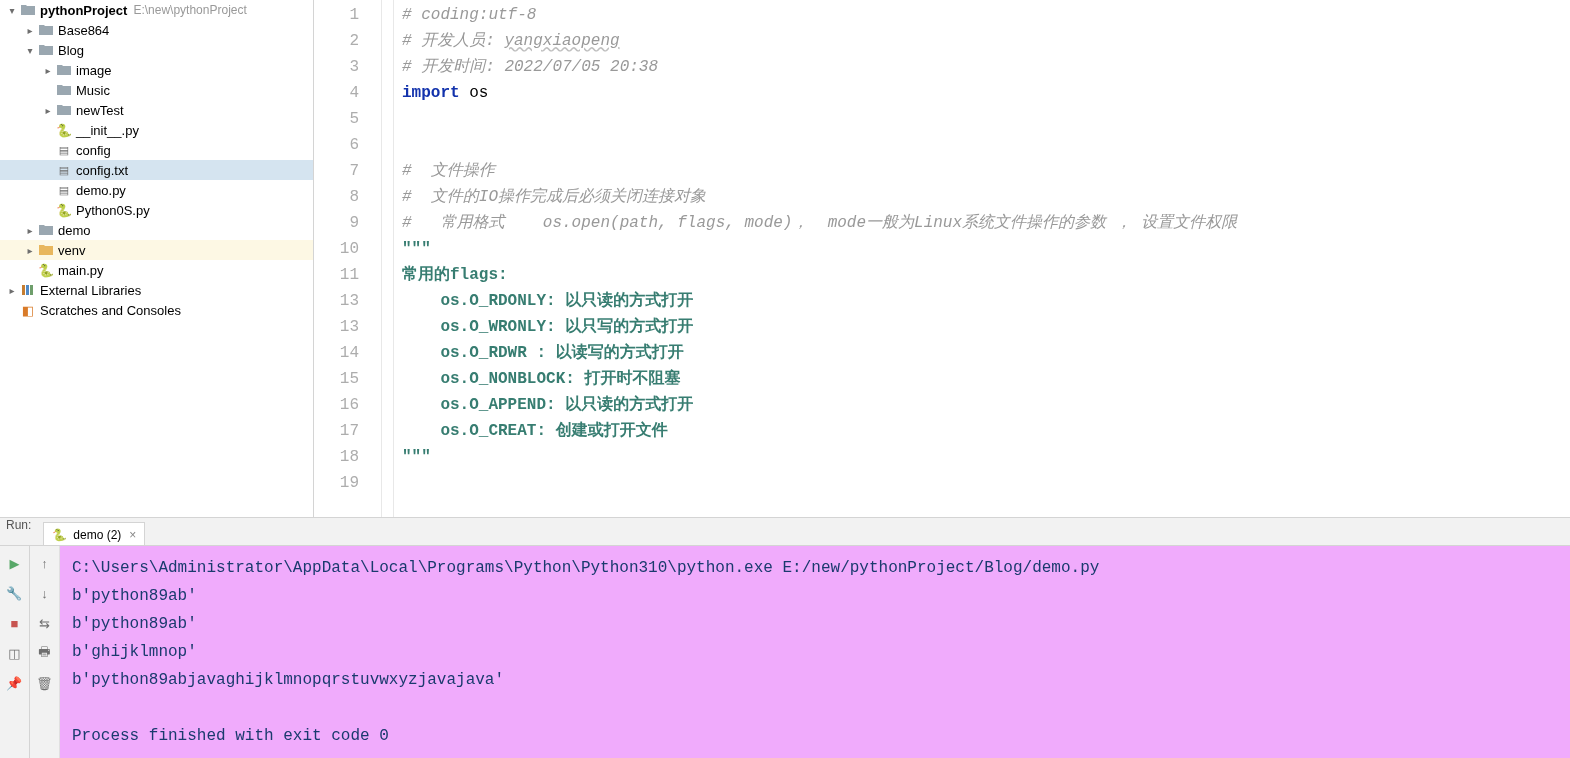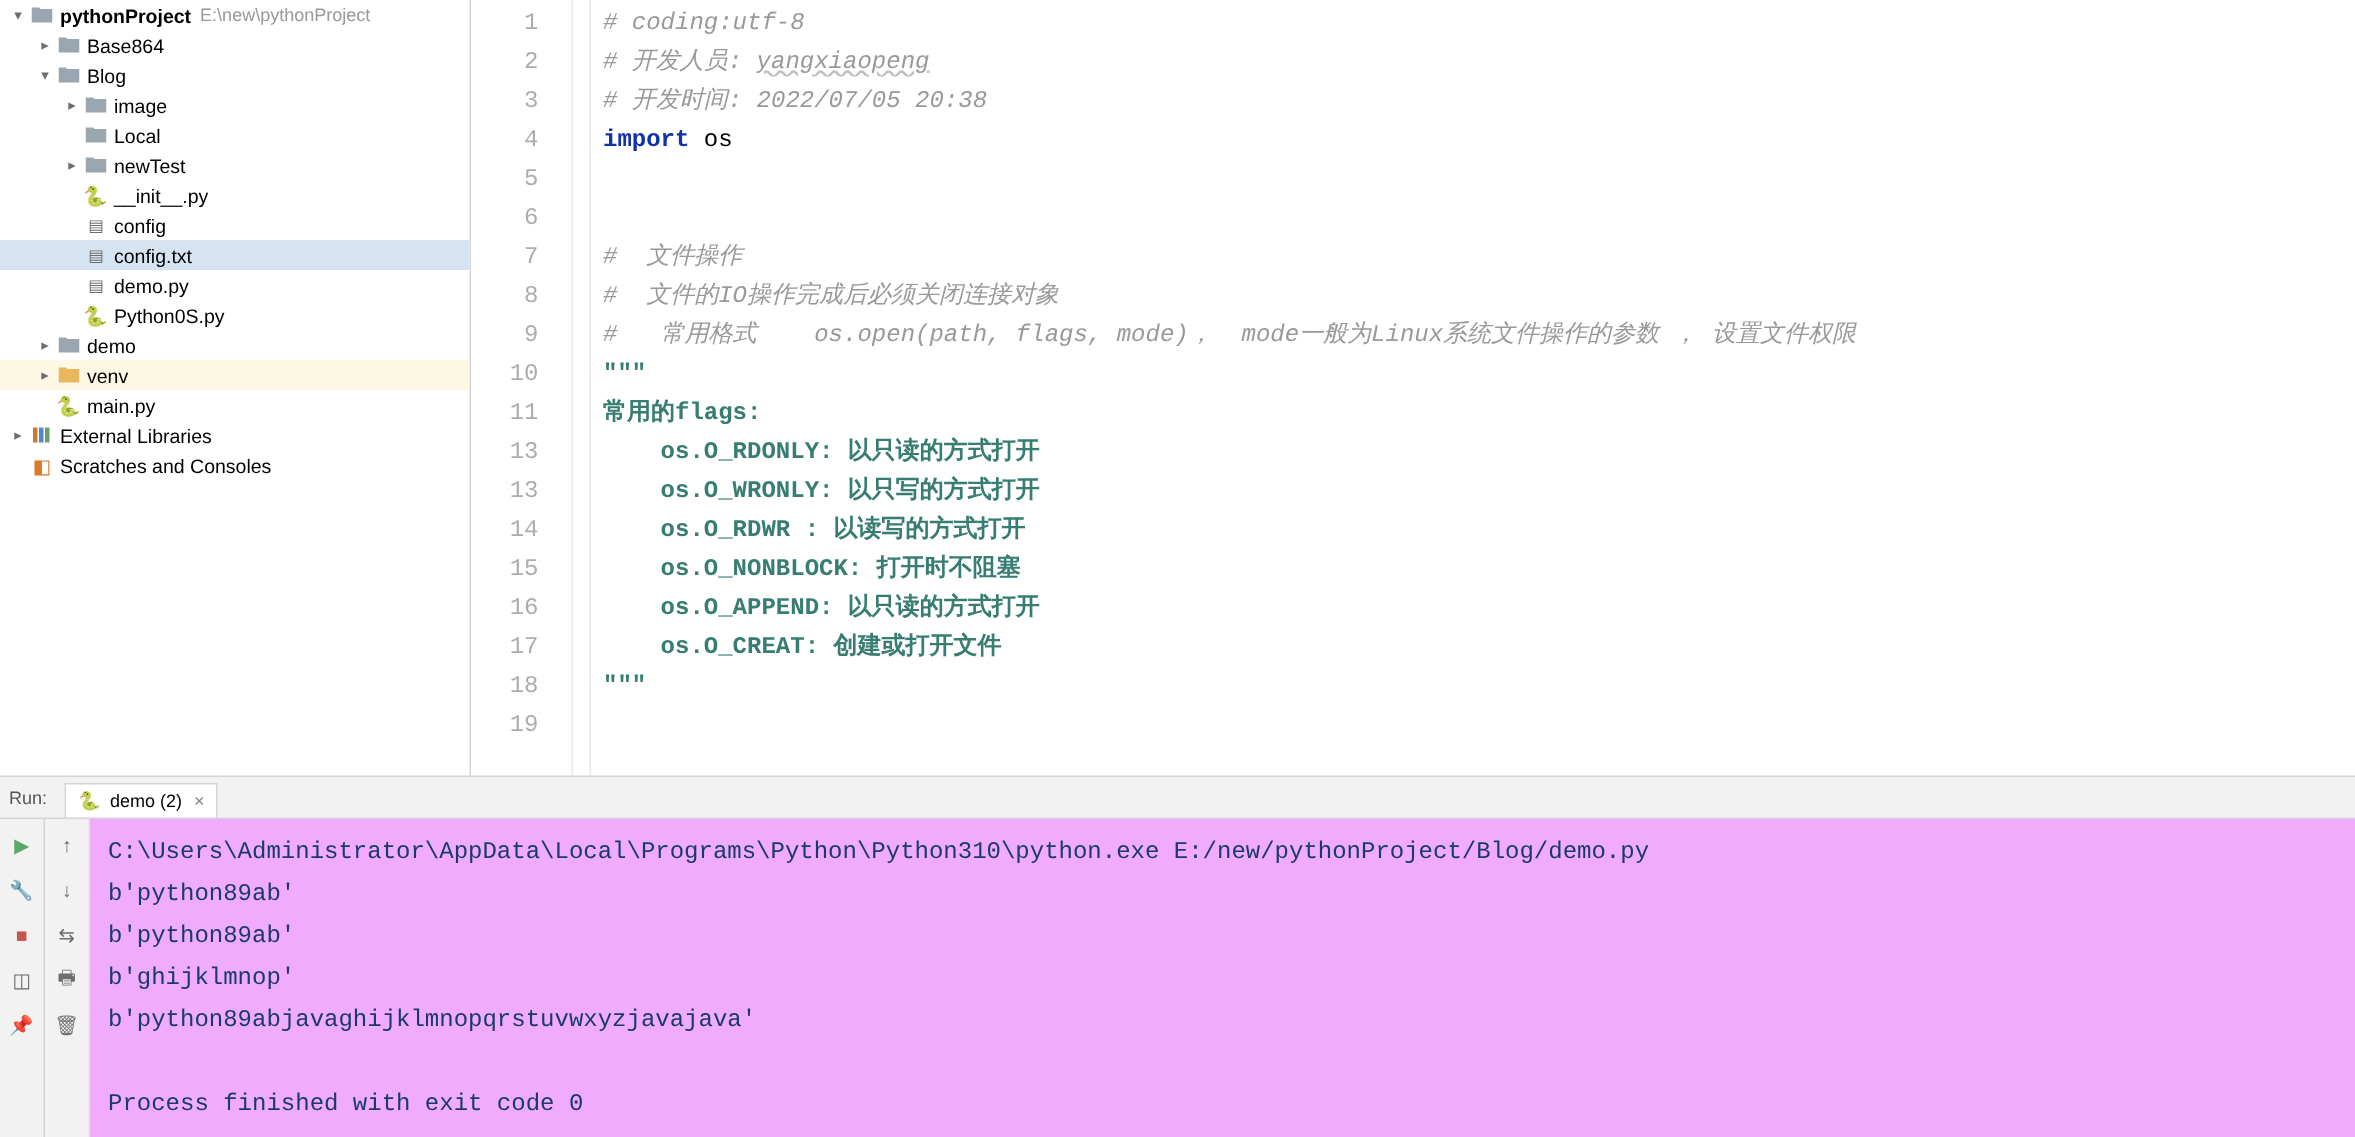--- a/index.html
+++ b/index.html
@@ -19,21 +19,21 @@
 .editor { flex:1; display:flex; background:#fff; font-family:Consolas,"Courier New",monospace; font-size:16px; }
 .gutter { width:68px; background:#fff; text-align:right; color:#adadad; padding-top:2px; border-right:1px solid #e8e8e8; }
 .gutter div { height:26px; line-height:26px; padding-right:22px; }
 .fold { width:12px; border-right:1px solid #e8e8e8; }
 .code { flex:1; padding-top:2px; padding-left:8px; line-height:26px; }
 .code-line { height:26px; white-space:pre; }
 .c-comment { color:#999; font-style:italic; }
 .c-kw { color:#1232ac; font-weight:bold; }
 .c-str { color:#377d71; font-weight:bold; }
 .c-under { text-decoration:underline; text-decoration-style:wavy; text-decoration-color:#c0c0c0; }
-.run-bar { height:28px; border-top:1px solid #d4d4d4; background:#f2f2f2; display:flex; align-items:center; padding-left:6px; font-size:12px; }
+.run-bar { height:28px; border-top:1px solid #d4d4d4; background:#f2f2f2; display:flex; align-items:flex-start; padding-left:6px; font-size:12px; }
 .run-label { color:#555; margin-right:12px; }
 .run-tab { display:flex; align-items:center; background:#fff; border:1px solid #d4d4d4; border-bottom:none; padding:2px 8px; height:24px; margin-top:4px; }
 .run-tab .close { margin-left:8px; color:#888; cursor:pointer; }
 .console-wrap { flex:1; display:flex; border-top:1px solid #d4d4d4; }
 .tool-col { width:30px; background:#f2f2f2; border-right:1px solid #d4d4d4; display:flex; flex-direction:column; align-items:center; padding-top:8px; gap:12px; }
 .tool-col span, .tool-col2 span { width:18px; height:18px; display:flex; align-items:center; justify-content:center; color:#6e6e6e; cursor:pointer; font-size:13px; }
 .tool-col .run-btn { color:#59a869; }
 .tool-col2 { width:30px; background:#f2f2f2; border-right:1px solid #e0e0e0; display:flex; flex-direction:column; align-items:center; padding-top:8px; gap:12px; }
 .console { flex:1; background:#f0abfc; font-family:Liberation Mono, monospace; font-size:16px; padding:8px 12px; line-height:28px; color:#1a3a6e; }
 .console .out { white-space:pre; }
@@ -80,21 +80,21 @@
         </span>
       <span>image</span>
     </div>
     <div class="tree-row" style="padding-left:40px">
       <span class="chev"></span>
       <span class="ico folder-ico">
           <svg viewBox="0 0 14 12">
             <path fill="#9aa7b0" d="M0 1h5l1 1h8v9H0z"></path>
           </svg>
         </span>
-      <span>Local</span>
+      <span>Music</span>
     </div>
     <div class="tree-row" style="padding-left:40px">
       <span class="chev">▸</span>
       <span class="ico folder-ico">
           <svg viewBox="0 0 14 12">
             <path fill="#9aa7b0" d="M0 1h5l1 1h8v9H0z"></path>
           </svg>
         </span>
       <span>newTest</span>
     </div>

